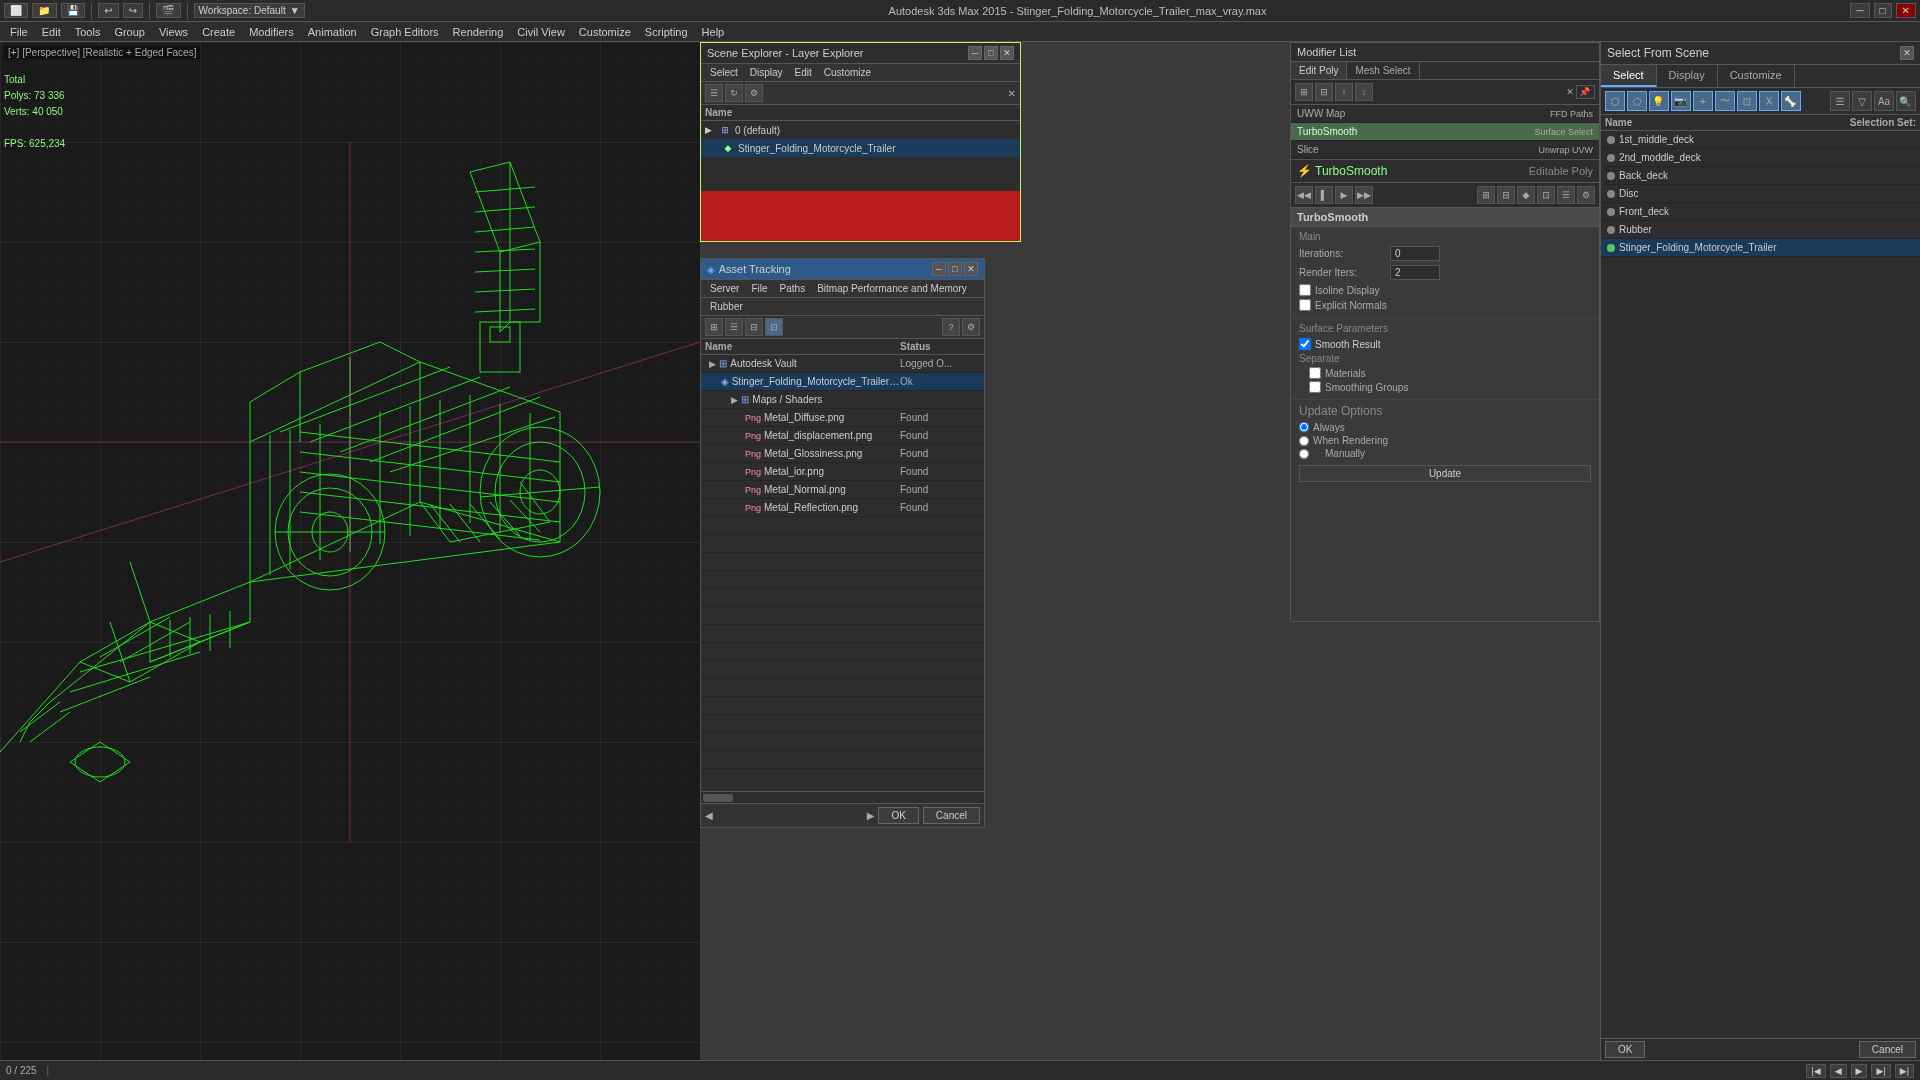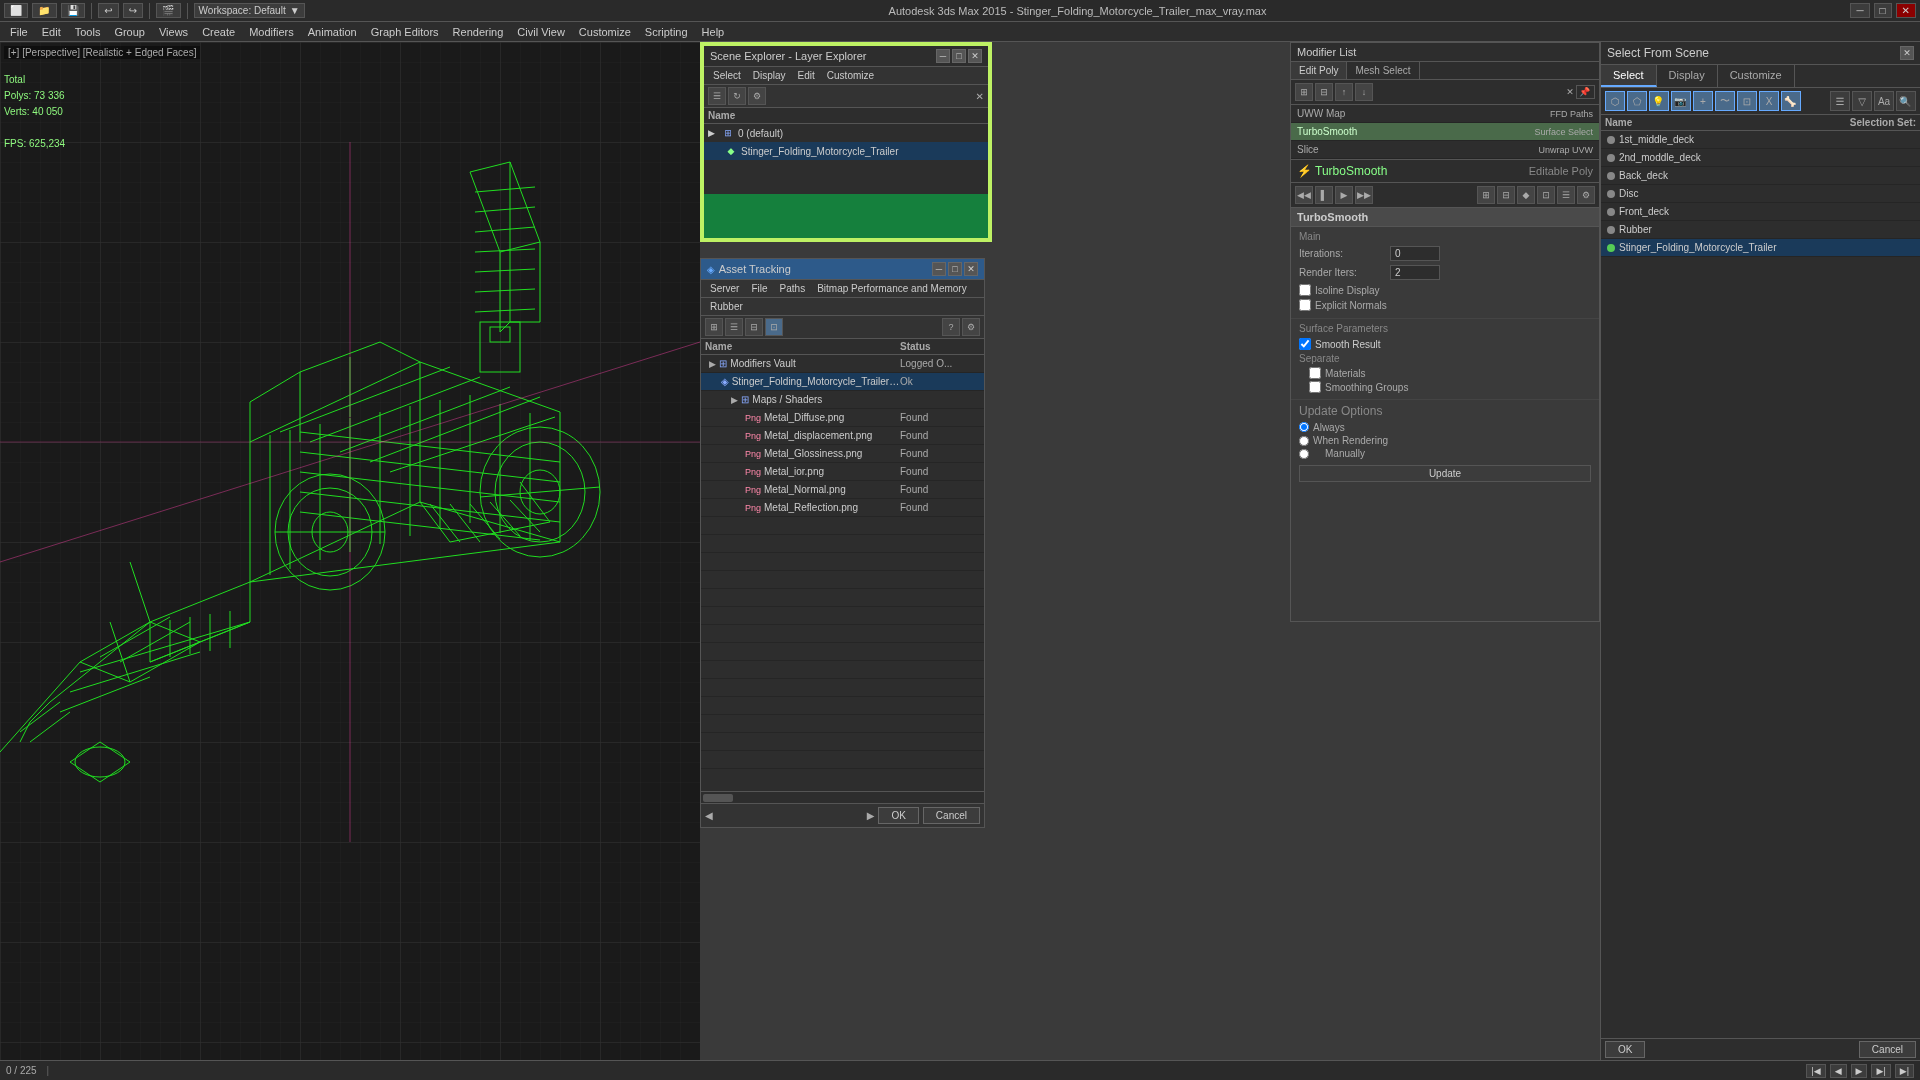--- a/index.html
+++ b/index.html
@@ -88,24 +88,24 @@
       padding: 0 6px;
       font-size: 10px;
       color: #aaa;
       z-index: 100;
     }
 
     
     #scene-explorer {
       position: absolute;
       top: 42px; left: 700px;
-      width: 292px;
+      width: 321px;
       height: 200px;
-      background: #15803d;
-      border: 4px solid #bef264;
+      background: #b91c1c;
+      border: 1px solid #bef264;
       z-index: 50;
     }
     .panel-titlebar {
       background: #2d2d2d;
       border-bottom: 1px solid #555;
       padding: 3px 6px;
       display: flex;
       align-items: center;
       justify-content: space-between;
       font-size: 11px;
@@ -639,21 +639,21 @@
   <div class="asset-table-header">
     <span class="asset-col-name">Name</span>
     <span class="asset-col-status">Status</span>
   </div>
   <div class="asset-rows">
 
     <div class="asset-row">
       <span class="asset-row-indent" style="width:4px"></span>
       <span style="color:#aaa;margin-right:3px;font-size:9px;">▶</span>
       <span style="color:#88aaff;margin-right:3px;">⊞</span>
-      <span class="asset-row-name">Modifiers Vault</span>
+      <span class="asset-row-name">Autodesk Vault</span>
       <span class="asset-row-status">Logged O...</span>
     </div>
 
     <div class="asset-row selected" style="padding-left:20px;">
       <span style="color:#88aaff;margin-right:3px;">◈</span>
       <span class="asset-row-name">Stinger_Folding_Motorcycle_Trailer_max_vra...</span>
       <span class="asset-row-status">Ok</span>
     </div>
 
     <div class="asset-row" style="padding-left:30px;">

